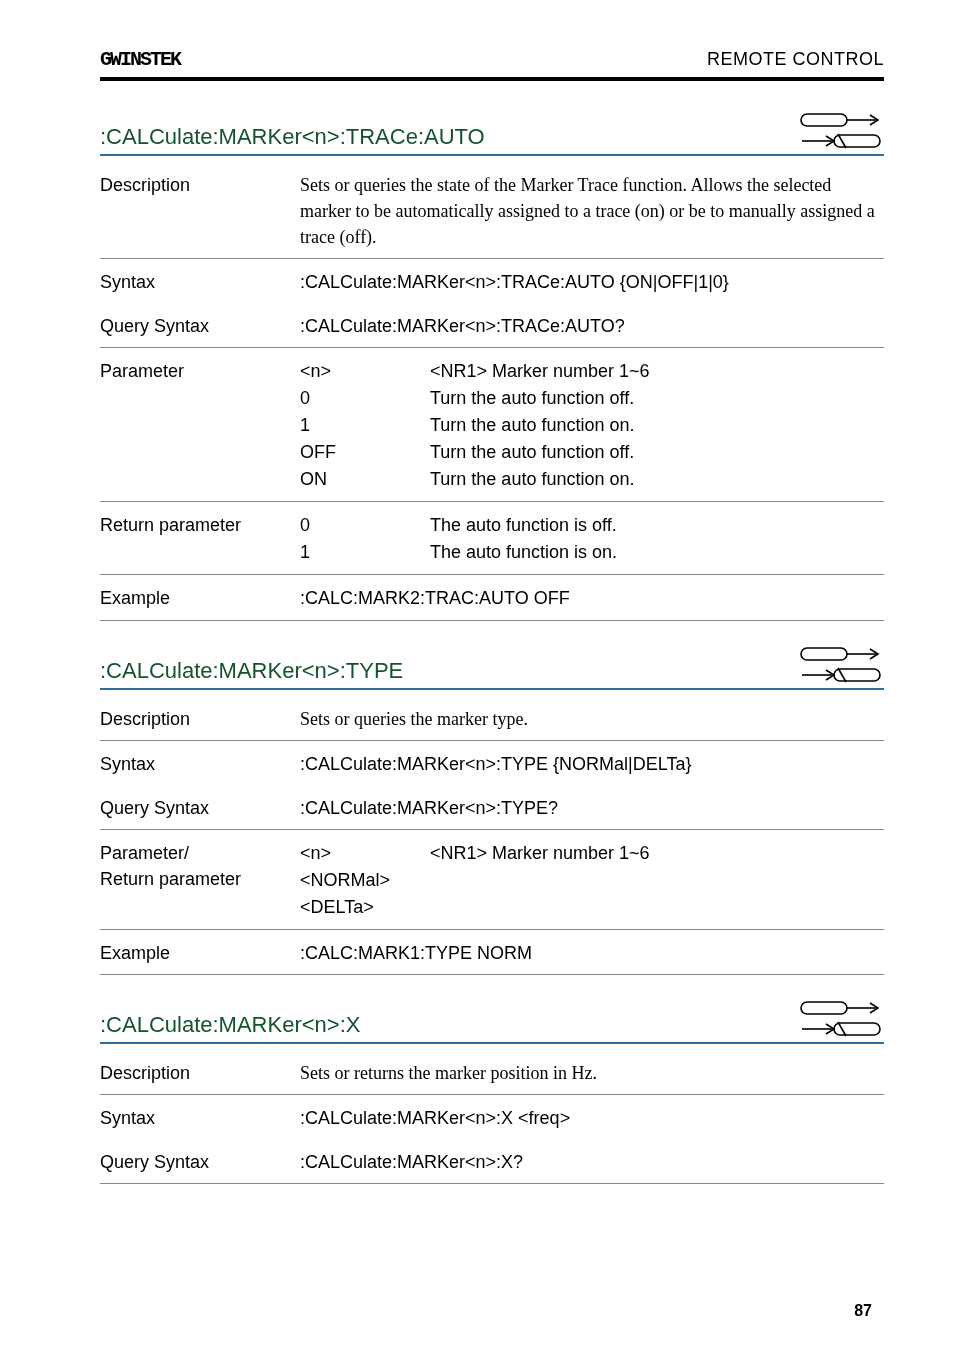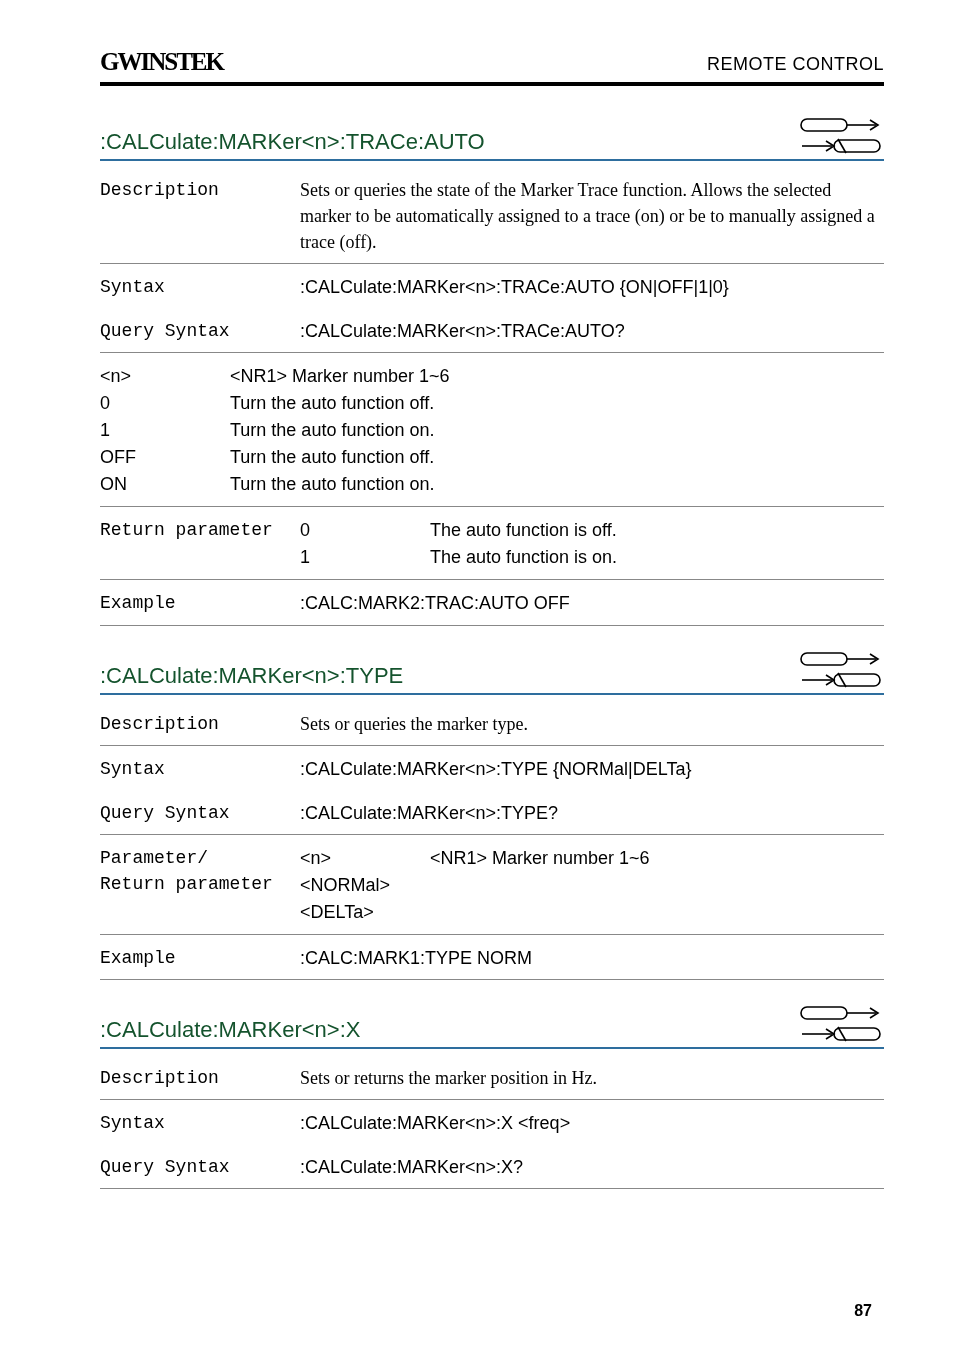--- a/index.html
+++ b/index.html
@@ -14,23 +14,23 @@
   }
   .header {
     display: flex;
     justify-content: space-between;
     align-items: baseline;
     border-bottom: 4px solid #000;
     padding-bottom: 6px;
     margin-bottom: 30px;
   }
   .logo {
-    font-family: Liberation Serif, serif;
+    font-family: Liberation Mono, monospace;
     font-weight: 900;
-    font-size: 25px;
+    font-size: 20px;
     letter-spacing: -1px;
   }
   .logo .gw { letter-spacing: -2px; }
   .section-title {
     font-size: 18px;
     font-weight: 400;
     letter-spacing: 0.5px;
   }
   .cmd-block { margin-top: 24px; }
   .cmd-title-row {
@@ -57,21 +57,21 @@
     border-bottom: 1px solid #888;
     padding: 10px 0 8px 0;
     font-size: 18px;
     line-height: 1.45;
   }
   .row.noborder { border-bottom: none; }
   .row .label {
     flex: 0 0 200px;
     font-family: Georgia, "Times New Roman", serif;
   }
-  .row .label.sans { font-family: Liberation Mono, monospace; }
+  .row .label.sans { font-family: Liberation Sans, sans-serif; }
   .row .content {
     flex: 1;
     font-family: Georgia, "Times New Roman", serif;
   }
   .row .content.sans, .sans { font-family: Arial, sans-serif; }
   .param-table { display: flex; }
   .param-col1 { flex: 0 0 130px; }
   .param-col2 { flex: 1; }
   .param-line { line-height: 1.5; }
   .page-num {
@@ -118,20 +118,21 @@
       </div>
       <div class="row noborder">
         <div class="label sans" style="white-space: pre-line;">Syntax</div>
         <div class="content sans">:CALCulate:MARKer&lt;n&gt;:TRACe:AUTO {ON|OFF|1|0}</div>
       </div>
       <div class="row">
         <div class="label sans" style="white-space: pre-line;">Query Syntax</div>
         <div class="content sans">:CALCulate:MARKer&lt;n&gt;:TRACe:AUTO?</div>
       </div>
       <div class="row">
+        <div class="label sans" style="white-space: pre-line;">Parameter</div>
         <div class="content sans">
           <div class="param-table">
             <div class="param-col1 sans">
               <div class="param-line">&lt;n&gt;</div>
               <div class="param-line">0</div>
               <div class="param-line">1</div>
               <div class="param-line">OFF</div>
               <div class="param-line">ON</div>
             </div>
             <div class="param-col2 sans">

